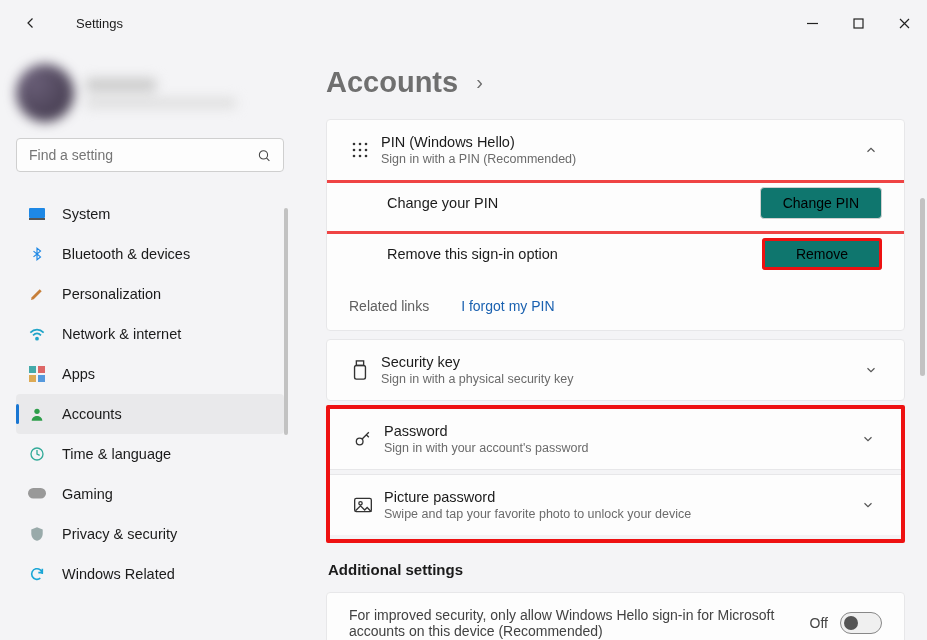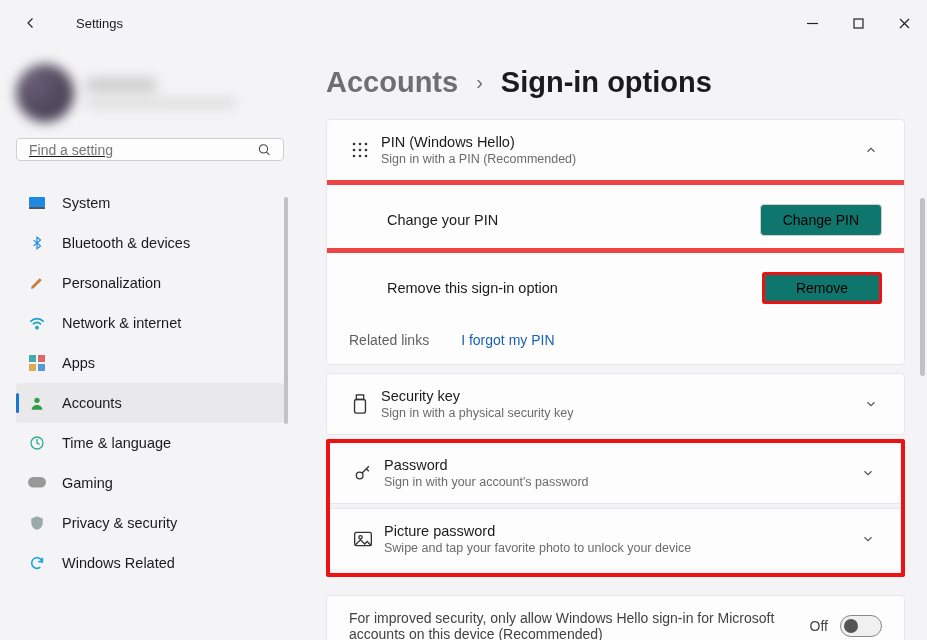--- a/index.html
+++ b/index.html
@@ -28,21 +28,21 @@
   
   .content { display:flex; height: calc(640px - 46px); }
   .sidebar { width: 300px; padding: 18px 16px 0 16px; overflow:hidden;}
   .profile { display:flex; align-items:center; gap:12px; margin-bottom: 16px; filter: blur(6px); }
   .avatar { width: 58px; height:58px; border-radius:50%; background: radial-gradient(circle at 30% 30%, #6a5f78, #3b3345); }
   .profile-text .p-name { font-weight:600; font-size:15px; background:#ccc; height:14px; width:70px; border-radius:3px;}
   .profile-text .p-sub { font-size:12px; color:#666; margin-top:6px; background:#ddd; height:10px; width:150px; border-radius:3px;}
   .search-box {
     display:flex; align-items:center; justify-content:space-between;
     border:1px solid #cfcfcf; background:#fdfdfd; border-radius:4px;
-    height:23px; padding:0 12px; margin-bottom:22px;text-decoration:underline;
+    height:34px; padding:0 12px; margin-bottom:22px;
   }
   .search-box input { border:none; outline:none; background:transparent; font-size:14px; width:100%; color:#444; }
   .nav { position:relative; }
   .nav::after{
     content:""; position:absolute; right:-4px; top:14px; width:4px; height:227px; background:#c2c2c2; border-radius:2px;
   }
   .nav-item {
     display:flex; align-items:center; gap:16px;
     height:40px; padding:0 12px; border-radius:4px;
     font-size:14.5px; cursor:pointer;
@@ -65,21 +65,21 @@
   .card-header {
     display:flex; align-items:center; padding:14px 22px; gap:10px; cursor:pointer;
   }
   .card-icon { width:22px; height:22px; display:flex; align-items:center; justify-content:center; color:#303030;}
   .card-titles { flex:1; }
   .card-title { font-size:14.5px; }
   .card-sub { font-size:12.5px; color:#6b6b6b; margin-top:2px;}
   .expand { width:18px; color:#555; }
   .expanded-row {
     display:flex; align-items:center; justify-content:space-between;
-    padding: 19px 22px 12px 60px; border-top:5px solid #ef4444;
+    padding: 4px 22px 12px 60px; border-top:3px solid #ef4444;
   }
   .row-label { font-size:14.5px; }
   .btn {
     background:#0f766e; border:1px solid #d0d0d0; border-radius:4px;
     padding:7px 22px; font-size:14px; cursor:pointer; min-width:120px; text-align:center;
   }
   .highlight-red { outline:3px solid #e11; outline-offset:-3px; border-radius:3px;}
   .related-row {
     display:flex; align-items:center; gap:32px;
     padding:16px 22px; font-size:14px;
@@ -249,21 +249,20 @@
       </div>
     </div>
   </div>
 
   <div class="main">
     <div class="main-scroll"></div>
 
     <div class="breadcrumb">
       <span class="bc-parent">Accounts</span>
       <span class="bc-sep">›</span>
-      <span class="bc-current">Sign-in options</span>
     </div>
 
     <div class="card">
       <div class="card-header">
         <div class="card-icon">
           <svg width="18" height="18" viewBox="0 0 18 18" fill="#333">
               <circle cx="3" cy="3" r="1.3"></circle>
               <circle cx="9" cy="3" r="1.3"></circle>
               <circle cx="15" cy="3" r="1.3"></circle>
               <circle cx="3" cy="9" r="1.3"></circle>
@@ -355,20 +354,21 @@
           </div>
           <div class="expand">
             <svg width="14" height="14" viewBox="0 0 24 24" fill="none" stroke="#555" stroke-width="2">
                 <path d="M6 9l6 6 6-6"></path>
               </svg>
           </div>
         </div>
       </div>
     </div>
 
+    <div class="subheading">Additional settings</div>
     <div class="toggle-row">
       <div class="toggle-text">For improved security, only allow Windows Hello sign-in for Microsoft accounts on this device (Recommended)</div>
       <div class="toggle-wrap">
         <span class="toggle-label">Off</span>
         <div class="toggle"></div>
       </div>
     </div>
 
   </div>
 </div>

